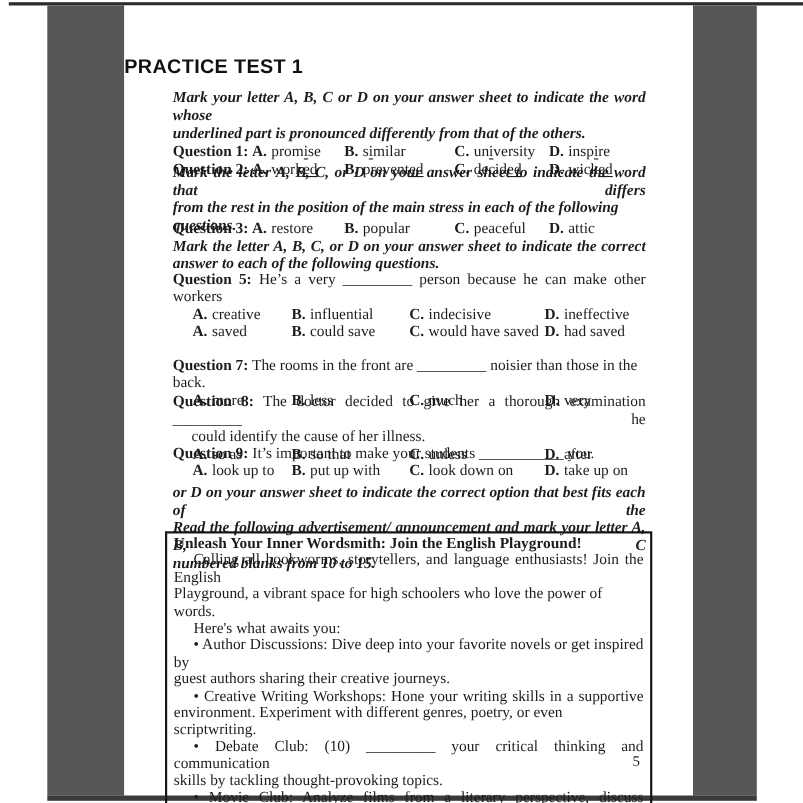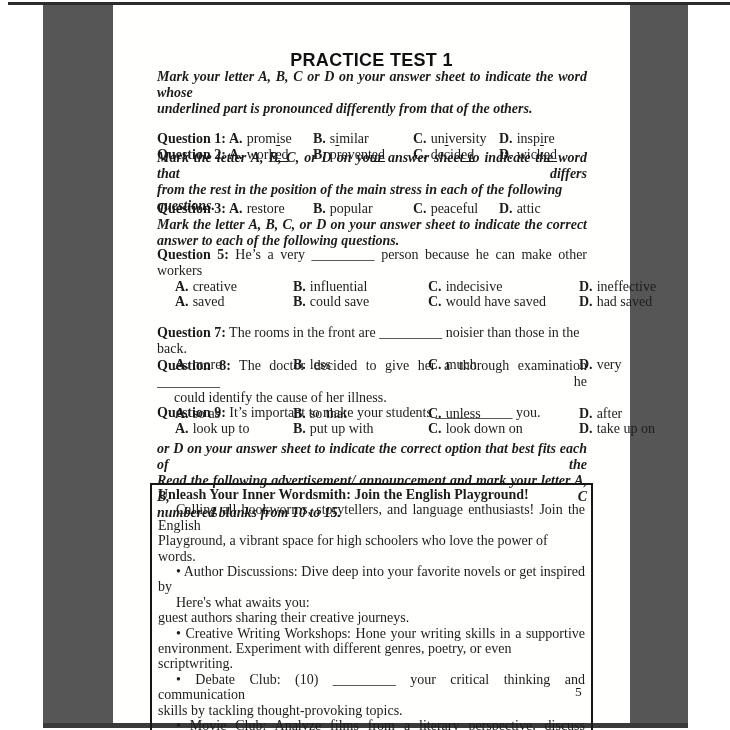--- a/index.html
+++ b/index.html
@@ -9,31 +9,31 @@
   }
   
   .edge-top{position:absolute;left:8px;top:2px;width:722px;height:3px;background:#2c2c2c;}
   .edge-bottom{position:absolute;left:43px;top:723px;width:645px;height:5px;background:#3a3a3a;}
   .bar{position:absolute;top:5px;height:718px;background:#565656;}
   .bar.left{left:43px;width:70px;}
   .bar.right{left:630px;width:58px;}
   
   .page{position:absolute;left:113px;top:5px;width:517px;height:718px;background:#fffffe;}
   .abs{position:absolute;left:44px;width:430px;font-size:14px;line-height:16px;}
-  .doc-title{position:absolute;left:0;top:45px;width:100%;text-align:center;
+  .doc-title{position:absolute;left:0;top:45px;width:100%;
     font-family:"Liberation Sans","DejaVu Sans",sans-serif;font-weight:bold;
     font-size:18px;letter-spacing:.3px;color:#111;}
   .rubric{font-weight:bold;font-style:italic;}
   .j{text-align:justify;text-align-last:justify;}
   .cont{padding-left:17px;}
   .qlabel{font-weight:bold;}
   .L{font-weight:bold;margin-right:4px;}
   .u{text-decoration:underline;text-underline-offset:2px;}
   .qrow-inline{display:grid;grid-template-columns:72px 84px 100px 86px auto;margin-top:20px;}
-  .optrow{display:grid;grid-template-columns:90px 107px 123px auto;padding-left:18px;gap:28px;}
+  .optrow{display:grid;grid-template-columns:90px 107px 123px auto;padding-left:18px;}
   .opt{white-space:nowrap;}
   
   .textbox{position:absolute;left:37px;top:478px;width:443px;box-sizing:border-box;
     border:2px solid #161616;padding:2px 6px 4px 6px;font-size:14px;line-height:15.4px;}
   .btitle{text-align:left;font-weight:bold;}
   .ind{text-indent:18px;}
   .pagenum{position:absolute;left:462px;top:679px;font-size:13.5px;}
 </style>
 </head>
 <body>
@@ -41,21 +41,21 @@
 <div class="canvas">
   <div class="edge-top"></div>
   <div class="bar left"></div>
   <div class="bar right"></div>
   <div class="edge-bottom"></div>
 
   <div class="page">
 
     <div class="doc-title">PRACTICE TEST 1</div>
 
-    <div class="abs rubric" style="top:64px">
+    <div class="abs rubric" style="top:77px">
       <div class="j">Mark your letter A, B, C or D on your answer sheet to indicate the word whose</div>
       <div>underlined part is pronounced differently from that of the others.</div>
     </div>
 
     <div class="abs qrow-inline" style="top:106px">
       <span class="qlabel">Question 1:</span>
       <span class="opt"><b class="L">A.</b><span>prom</span><span class="u">i</span><span>se</span></span>
       <span class="opt"><b class="L">B.</b><span>s</span><span class="u">i</span><span>milar</span></span>
       <span class="opt"><b class="L">C.</b><span>un</span><span class="u">i</span><span>versity</span></span>
       <span class="opt"><b class="L">D.</b><span>insp</span><span class="u">i</span><span>re</span></span>
@@ -141,22 +141,22 @@
     <div class="abs rubric" style="top:436px">
       <div class="j">or D on your answer sheet to indicate the correct option that best fits each of the</div>
       <div class="j">Read the following advertisement/ announcement and mark your letter A, B, C</div>
       <div>numbered blanks from 10 to 15.</div>
     </div>
 
     <div class="textbox">
       <div class="btitle">Unleash Your Inner Wordsmith: Join the English Playground!</div>
       <div class="ind j">Calling all bookworms, storytellers, and language enthusiasts! Join the English</div>
       <div>Playground, a vibrant space for high schoolers who love the power of words.</div>
+      <div class="ind">Here's what awaits you:</div>
       <div class="ind j">• Author Discussions: Dive deep into your favorite novels or get inspired by</div>
-      <div class="ind">Here's what awaits you:</div>
       <div>guest authors sharing their creative journeys.</div>
       <div class="ind j">• Creative Writing Workshops: Hone your writing skills in a supportive</div>
       <div>environment. Experiment with different genres, poetry, or even scriptwriting.</div>
       <div class="ind j">• Debate Club: (10) _________ your critical thinking and communication</div>
       <div>skills by tackling thought-provoking topics.</div>
       <div class="ind j">• Movie Club: Analyze films from a literary perspective, discuss character</div>
 
     </div>
 
     <div class="pagenum">5</div>

